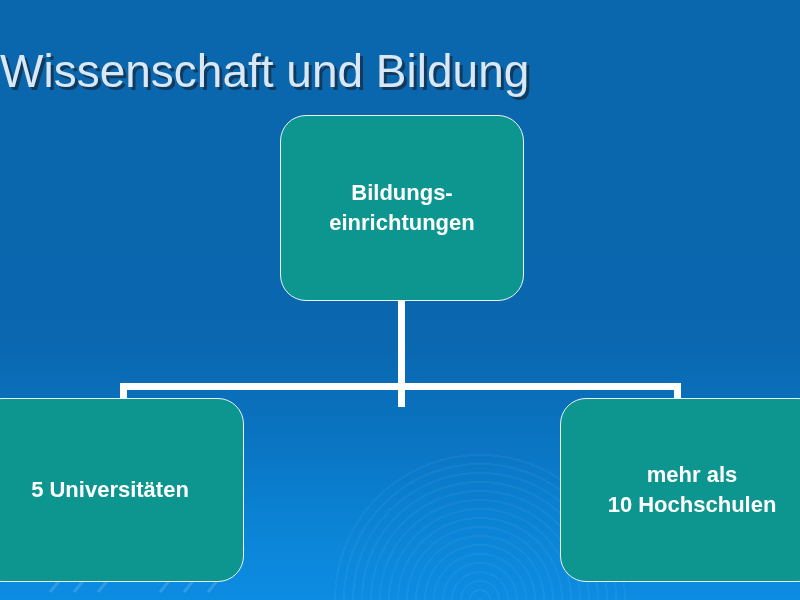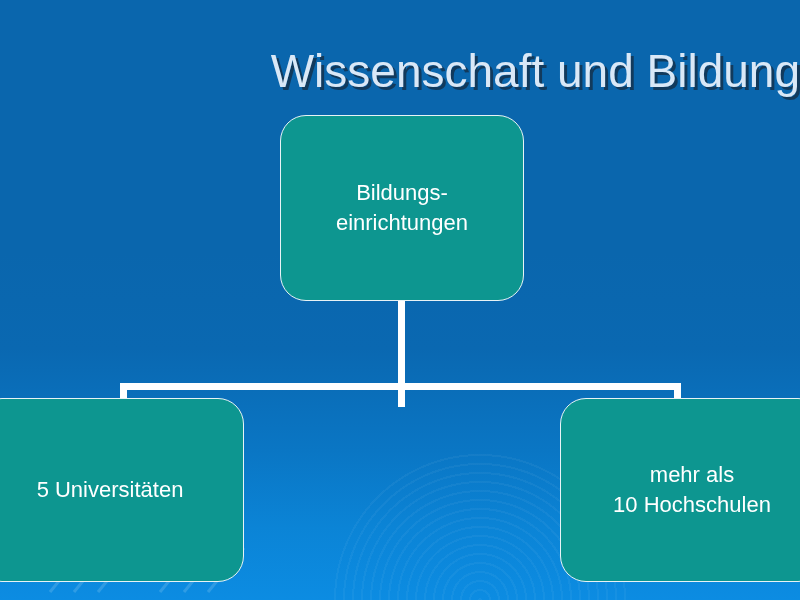--- a/index.html
+++ b/index.html
@@ -48,21 +48,21 @@
     height: 60px;
     pointer-events: none;
     opacity: .30;
   }
 
   #title {
     position: absolute;
     left: 0;
     top: 44px;
     width: 800px;
-    text-align: right;
+    text-align: left;
     font-size: 46px;
     line-height: 54px;
     font-weight: normal;
     color: #d9e8f7;
     text-shadow: 3px 3px 0 #123a5c;
     letter-spacing: 0px;
     white-space: nowrap;
   }
 
   
@@ -78,20 +78,21 @@
     border: 1.6px solid #e8f3f6;
     border-radius: 26px;
     color: #ffffff;
     display: flex;
     align-items: center;
     justify-content: center;
     text-align: center;
     font-size: 22px;
     line-height: 30px;
     white-space: pre-line;
+    font-weight: bold;
   }
 
   #node-top    { left: 280px; top: 115px; width: 244px; height: 186px; }
   #node-uni    { left: -24px; top: 398px; width: 268px; height: 184px; }
   #node-akad   { left: 280px; top: 398px; width: 244px; height: 184px; }
   #node-hoch   { left: 560px; top: 398px; width: 264px; height: 184px; }
 </style>
 </head>
 <body>
 

